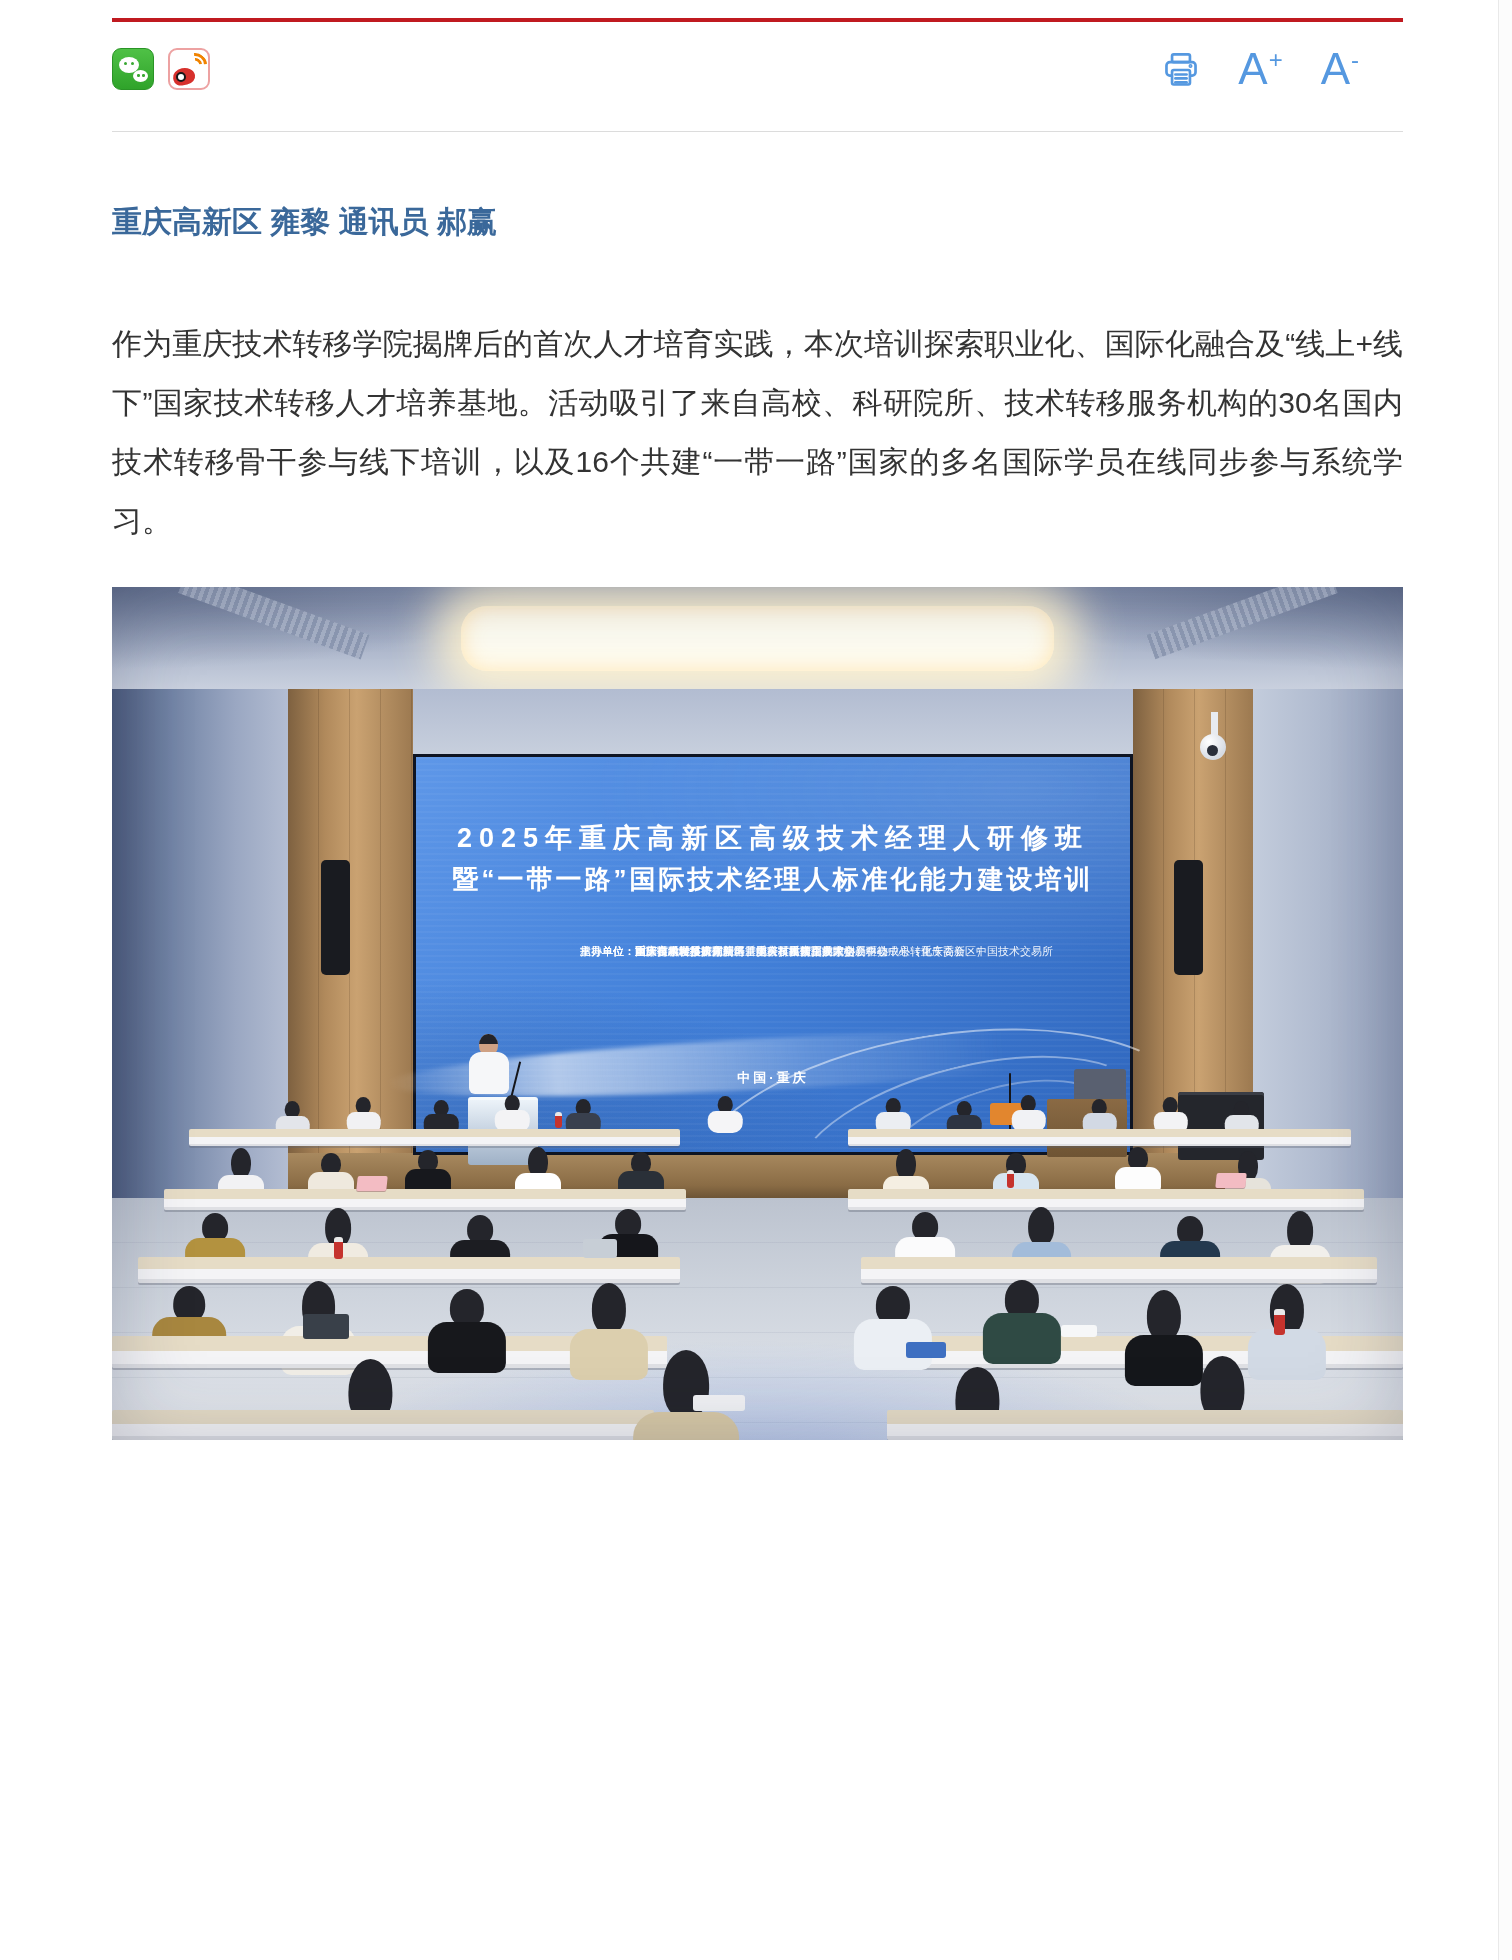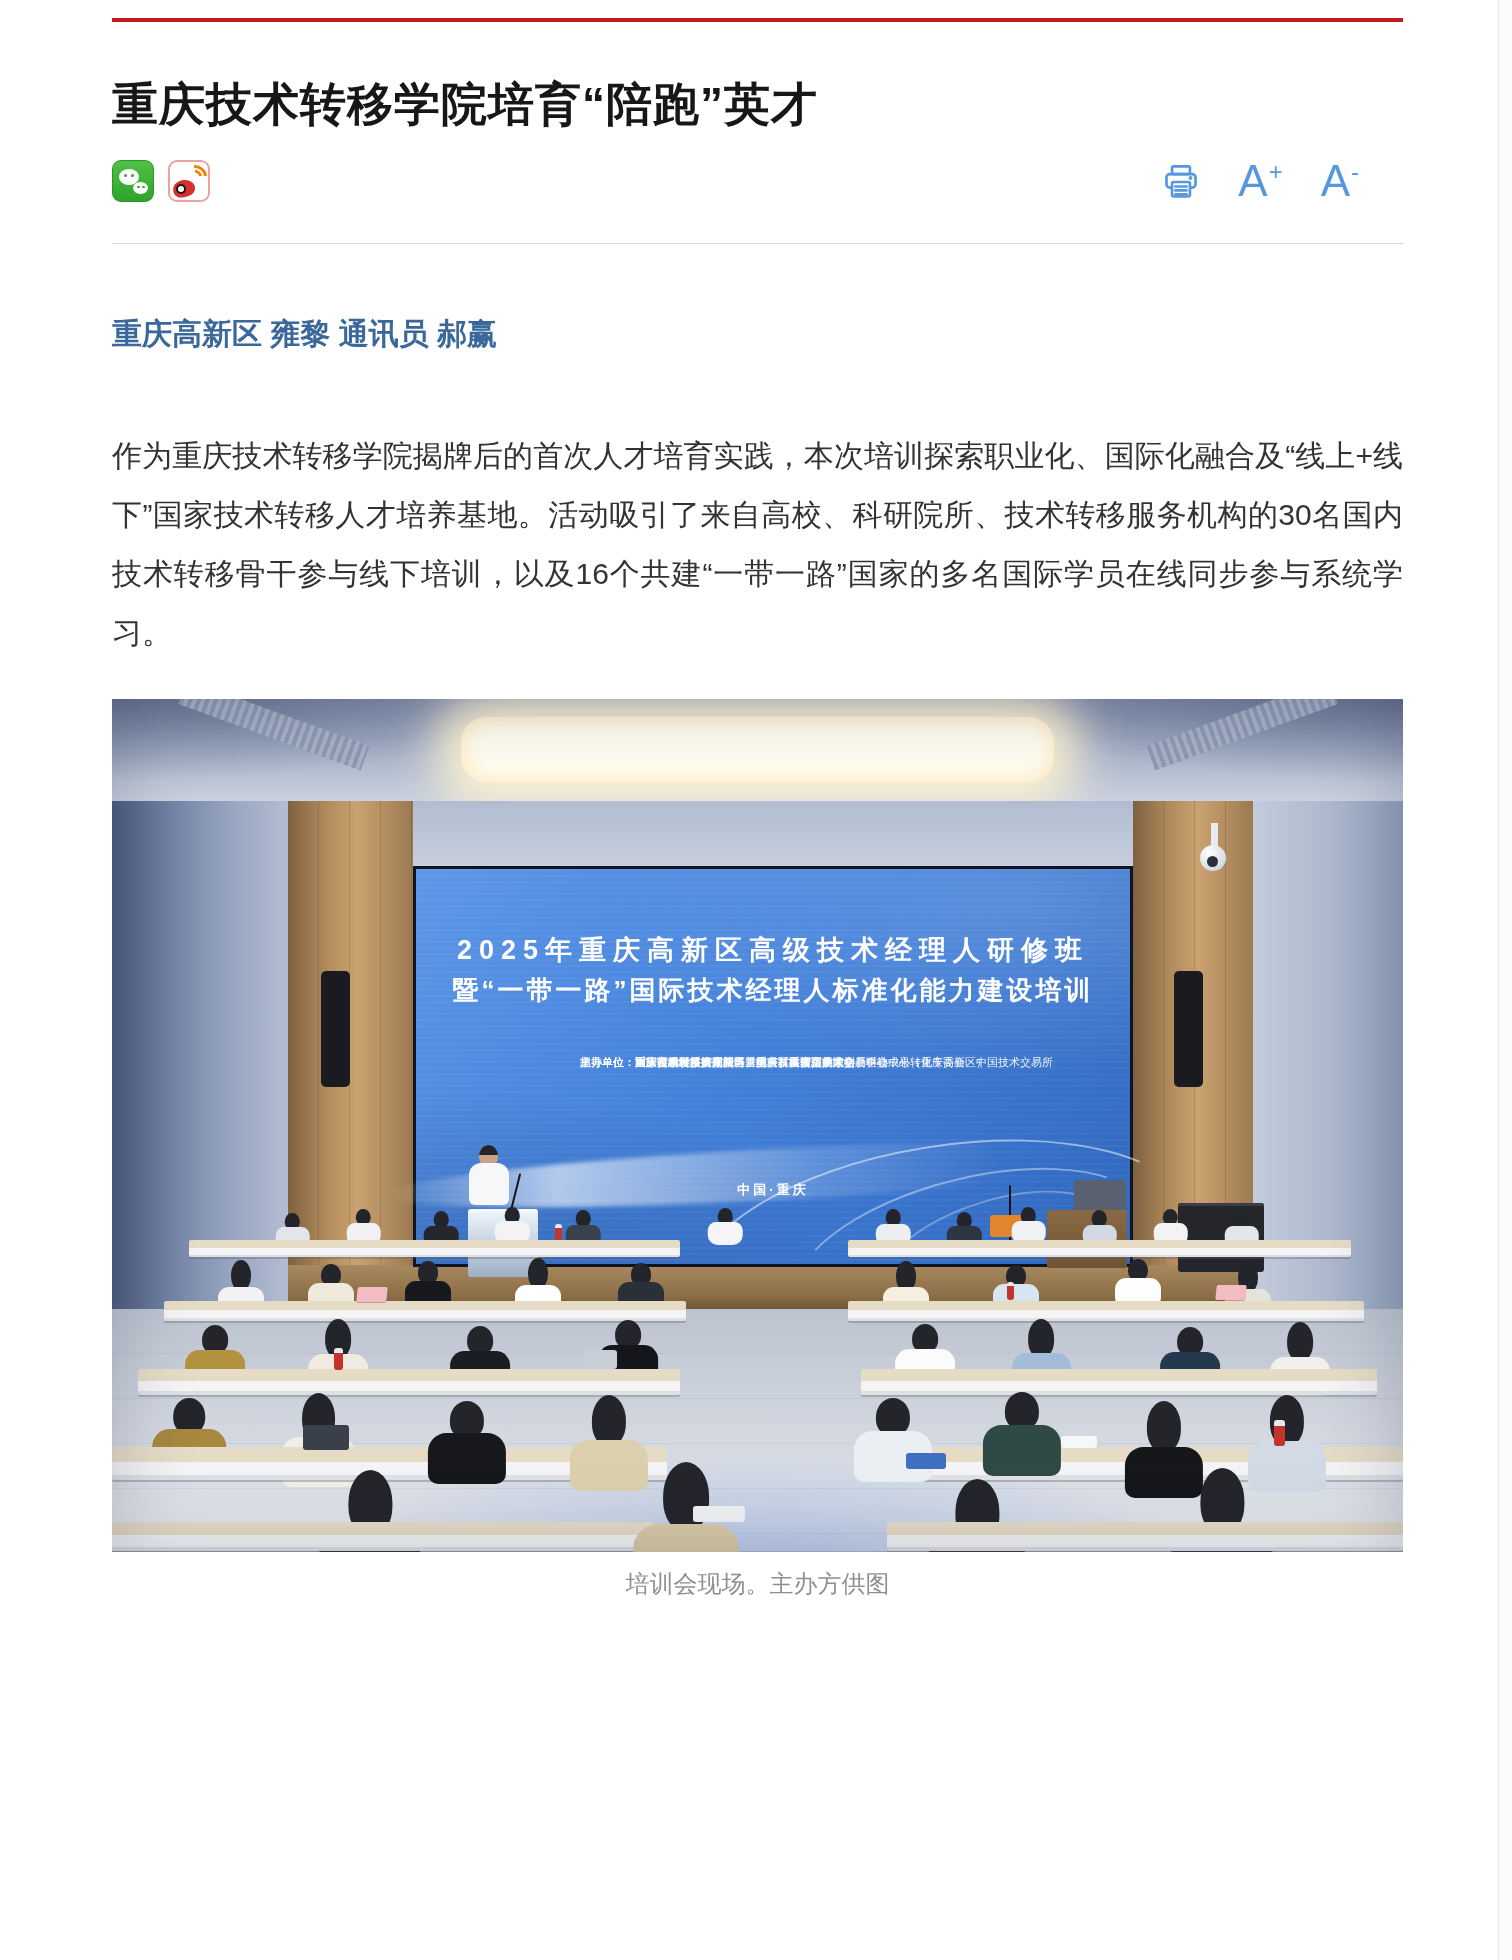--- a/index.html
+++ b/index.html
@@ -126,21 +126,20 @@
   .ph-tent{background:#f3bcc3;transform:skewX(-6deg);border-radius:2px;box-shadow:0 1px 0 rgba(120,60,70,.4);}
   .ph-prop{border-radius:3px;}
   .ph-vignette{inset:0;box-shadow:inset 0 0 80px rgba(30,40,70,.25);pointer-events:none;z-index:60;}
 </style>
 </head>
 <body>
 
 <div class="content">
   <div class="top-rule"></div>
 
-  <h1 class="title">重庆技术转移学院培育“陪跑”英才</h1>
 
 
   <div class="icon-row">
     <div class="share-group">
       <div class="wechat" title="">
         <div class="bub1"></div>
         <div class="bub2"></div>
       </div>
       <div class="weibo">
         <div class="arc1"></div>
@@ -405,16 +404,15 @@
         <div class="ph-prop" style="position: absolute; left: 61.5%; top: 88.5%; width: 40px; height: 16px; background: rgb(62, 111, 193); z-index: 35;"></div>
         <div class="ph-prop" style="position: absolute; left: 73.5%; top: 86.5%; width: 36px; height: 12px; background: rgb(246, 247, 248); z-index: 35;"></div>
         <div class="ph-prop" style="position: absolute; left: 45%; top: 94.7%; width: 52px; height: 16px; background: rgb(242, 243, 245); z-index: 46;"></div>
         <div class="ph-prop" style="position: absolute; left: 74.5%; top: 56.5%; width: 52px; height: 46px; background: rgb(89, 96, 112); z-index: 5;"></div>
         <div class="ph-prop" style="position: absolute; left: 68%; top: 60.5%; width: 34px; height: 22px; background: rgb(226, 134, 46); z-index: 14;"></div>
         <div class="ph-prop" style="position: absolute; left: 69.5%; top: 57%; width: 2px; height: 70px; background: rgb(21, 22, 26); z-index: 6;"></div>
       </div>
     <div class="ph-vignette"></div>
   </figure>
 
-  <div class="caption">培训会现场。主办方供图</div>
 </div>
 
 <div class="scroll-track"></div>
 
 </body></html>

